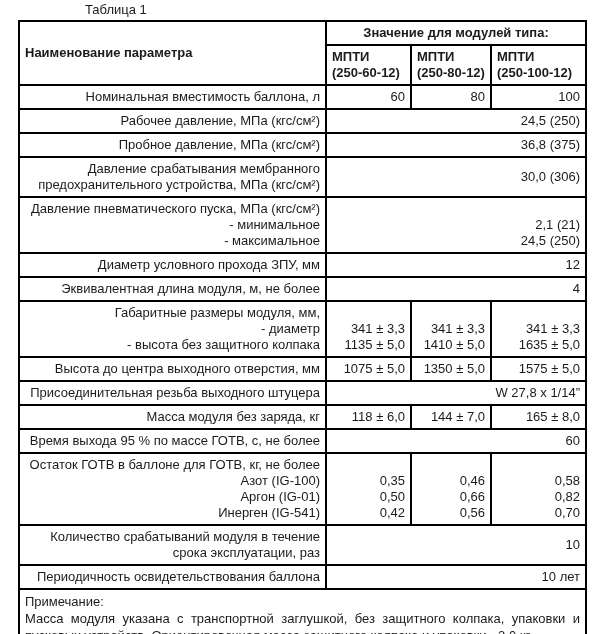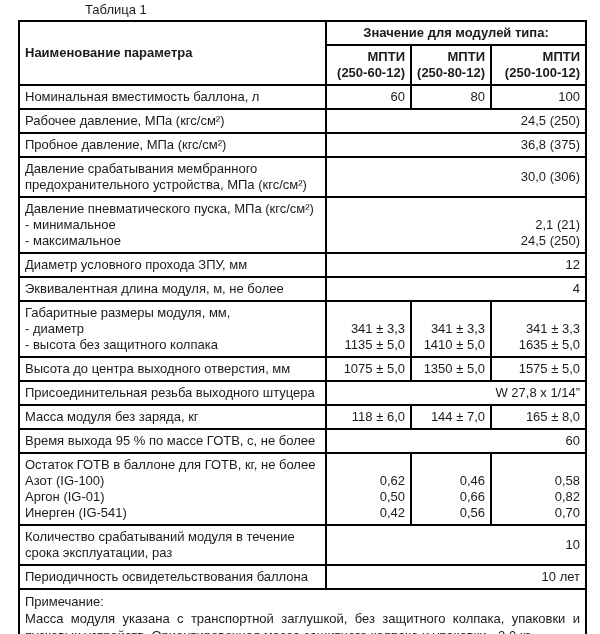--- a/index.html
+++ b/index.html
@@ -40,27 +40,27 @@
     text-align: left;
     font-size: 12.5px;
   }
   th.group-th {
     font-weight: bold;
     text-align: center;
     font-size: 13px;
   }
   th.module-th {
     font-weight: bold;
-    text-align: right;
+    text-align: left;
     font-size: 11px;
     line-height: 14px;
     padding: 2px 1px;
   }
   td.label {
-    text-align: left;
+    text-align: right;
   }
   td.val {
     text-align: right;
   }
   .note-title {
     font-weight: normal;
     line-height: 17px;
   }
   .note-text {
     text-align: justify;
@@ -236,21 +236,21 @@
         </tr>
         <tr>
           <td class="label">
             <div>Остаток ГОТВ в баллоне для ГОТВ, кг, не более</div>
             <div>Азот (IG-100)</div>
             <div>Аргон (IG-01)</div>
             <div>Инерген (IG-541)</div>
           </td>
           <td class="val">
             <div>&nbsp;</div>
-            <div>0,62</div>
+            <div>0,35</div>
             <div>0,50</div>
             <div>0,42</div>
           </td>
           <td class="val">
             <div>&nbsp;</div>
             <div>0,46</div>
             <div>0,66</div>
             <div>0,56</div>
           </td>
           <td class="val">

